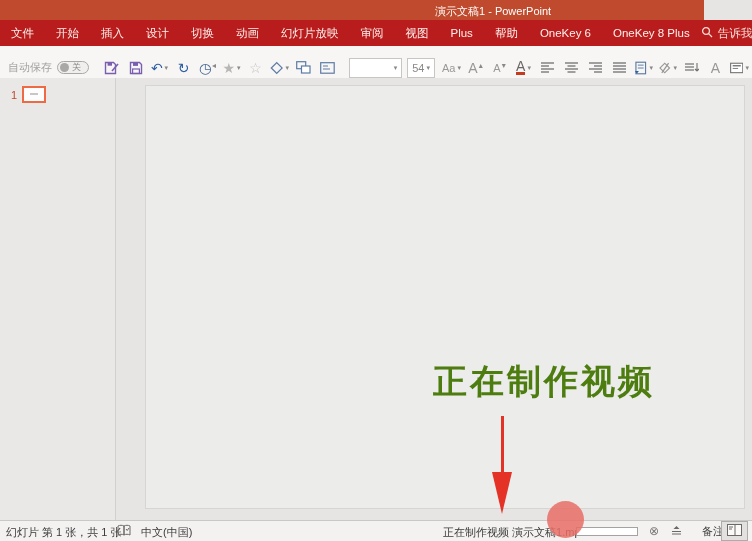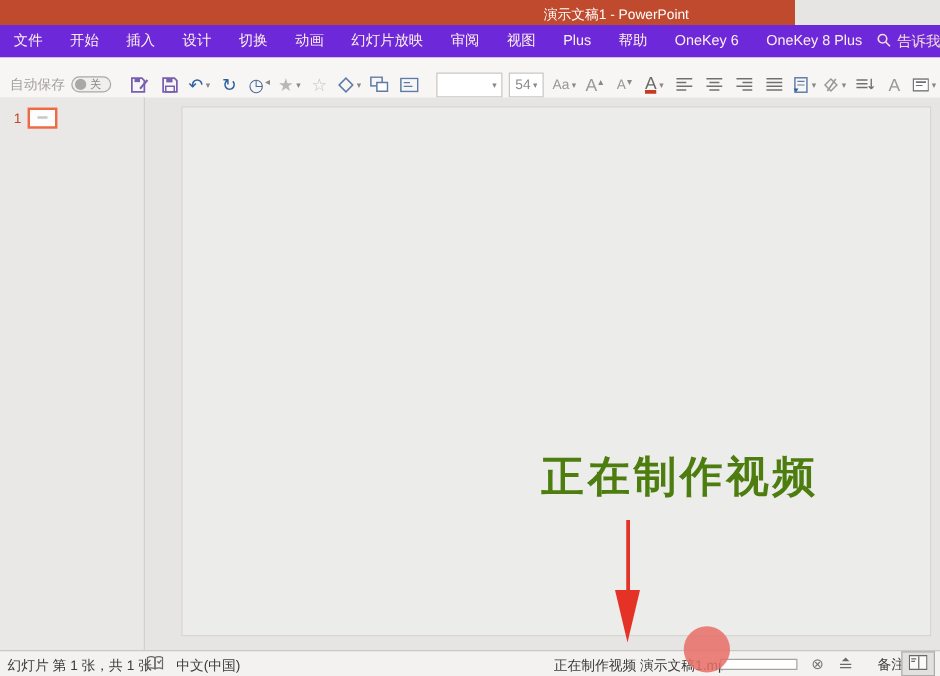--- a/index.html
+++ b/index.html
@@ -2,21 +2,21 @@
 <html><head>
 <meta charset="utf-8">
 <style>
   html,body{margin:0;padding:0;}
   body{
     position:relative;width:752px;height:541px;overflow:hidden;
     font-family:"Liberation Sans","DejaVu Sans",sans-serif;
     background:#e7e5e4;
   }
   
-  .titlebar{position:absolute;left:0;top:0;width:636px;height:20px;background:#bf4a2d;}
+  .titlebar{position:absolute;left:0;top:0;width:704px;height:20px;background:#bf4a2d;}
   .window-title{position:absolute;left:435px;top:4px;font-size:11px;color:#ffffff;white-space:nowrap;}
   
   .menubar{position:absolute;left:0;top:20px;width:752px;height:26px;background:#bf4a2d;
     display:flex;align-items:center;box-sizing:border-box;}
   .menu-item{padding:0 11px;font-size:11.5px;line-height:26px;color:#fdf0ec;white-space:nowrap;cursor:default;}
   .menu-search{margin-left:auto;margin-right:6px;display:flex;align-items:center;gap:5px;
     font-size:11.5px;color:#f6ddd5;white-space:nowrap;}
   
   .toolbar{position:absolute;left:0;top:46px;width:752px;height:44px;background:#f7f6f5;
     border-bottom:1px solid #d8d5d3;display:flex;align-items:center;gap:1px;
@@ -70,21 +70,21 @@
   .cursor-highlight{position:absolute;left:547px;top:501px;width:37px;height:37px;border-radius:50%;
     background:#e86f66;opacity:.85;z-index:50;pointer-events:none;}
 </style>
 </head>
 <body>
 
 <div class="titlebar" style="background: rgb(191, 74, 45);">
   <span class="window-title">演示文稿1 - PowerPoint</span>
 </div>
 
-<div class="menubar" style="background: #6d28d9;">
+<div class="menubar" style="background: #b91c1c;">
   <span class="menu-item">文件</span>
     <span class="menu-item">开始</span>
     <span class="menu-item">插入</span>
     <span class="menu-item">设计</span>
     <span class="menu-item">切换</span>
     <span class="menu-item">动画</span>
     <span class="menu-item">幻灯片放映</span>
     <span class="menu-item">审阅</span>
     <span class="menu-item">视图</span>
     <span class="menu-item">Plus</span>

